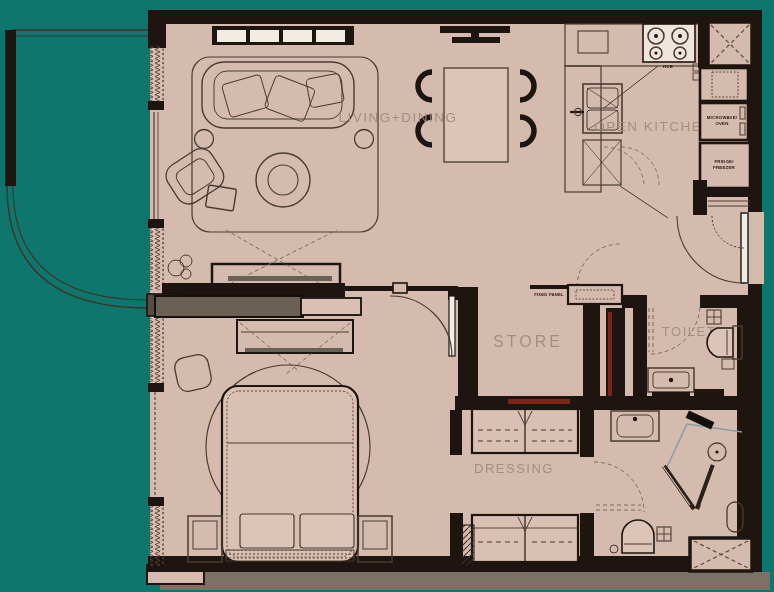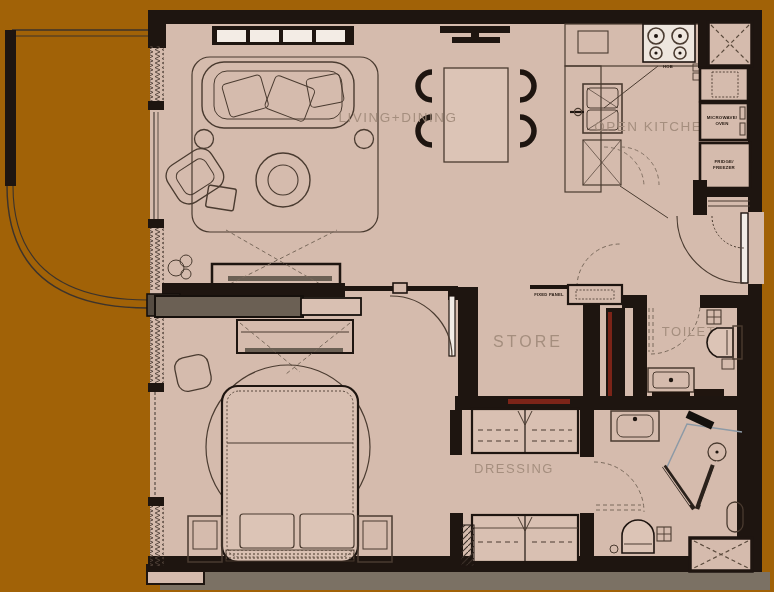--- a/index.html
+++ b/index.html
@@ -1,16 +1,16 @@
 <!DOCTYPE html>
 <html><head>
 <meta charset="utf-8">
 <style>
   html,body{margin:0;padding:0;background:#ffffff;}
-  .stage{position:relative;width:774px;height:592px;background:#a16207;overflow:hidden;
+  .stage{position:relative;width:774px;height:592px;background:#0f766e;overflow:hidden;
          font-family:"Liberation Sans", sans-serif;}
   svg{display:block}
   .room-label{fill:#a18b7b;opacity:.92;letter-spacing:1.5px;font-weight:400;}
   .room-label.big{letter-spacing:3px;}
   .tiny-label{fill:#241810;font-weight:700;letter-spacing:.2px;}
   .wall{fill:#1e1510;}
   .redline{fill:#7c2418;}
   .thin{stroke:#4a3b30;fill:none;}
   .dash{stroke:#7a6a5c;stroke-dasharray:4 3;fill:none;}
   .arc{stroke:#4a3b30;fill:none;}

